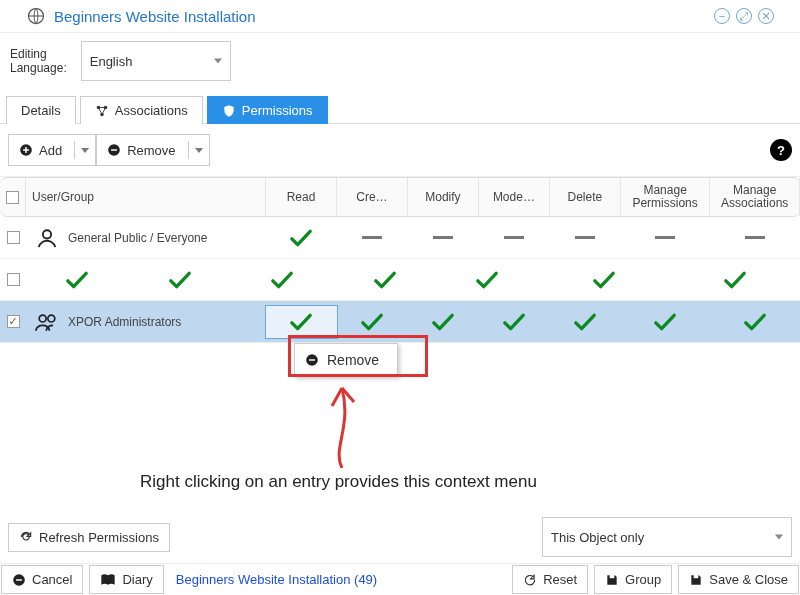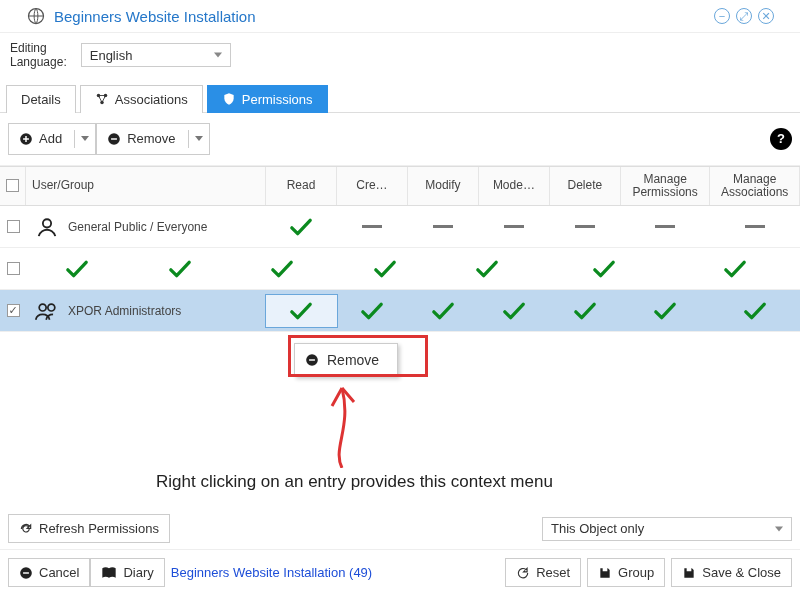--- a/index.html
+++ b/index.html
@@ -44,21 +44,21 @@
   }
   .lang-row {
     display: flex;
     align-items: center;
     padding: 8px 10px 14px 10px;
     gap: 14px;
   }
   .lang-row .lbl { font-size: 12px; line-height: 1.2; white-space: pre-line; }
   .select {
     border: 1px solid #ccc;
-    height: 24px;
+    height: 40px;
     min-width: 150px;
     padding: 0 22px 0 8px;
     display: flex;
     align-items: center;
     position: relative;
     background: #fff;
     font-size: 13px;
   }
   .select::after {
     content: "";
@@ -137,20 +137,21 @@
     cursor: pointer;
   }
   .grid-head, .grid-row {
     display: flex;
     align-items: stretch;
   }
   .grid-head {
     border-top: 1px solid #ddd;
     border-bottom: 1px solid #ddd;
     background: #fafafa;
+    border-radius: 7px;
   }
   .cell {
     display:flex;
     align-items:center;
     justify-content:center;
     font-size: 12px;
     color: #444;
     padding: 6px 4px;
     border-right: 1px solid #e5e5e5;
   }
@@ -210,39 +211,39 @@
     pointer-events:none;
   }
   .annotation-arrow {
     position:absolute;
     left: 322px; top: 378px;
     width: 40px; height: 90px;
     pointer-events:none;
   }
   .annotation-text {
     position:absolute;
-    left: 156px; top: 472px;
+    left: 140px; top: 472px;
     font-size: 17px;
     color: #222;
   }
   .bottom-area {
     position:absolute;
     left:0; right:0; bottom:0;
     background:#fff;
   }
   .scope-row {
     display:flex; justify-content:space-between;
     padding: 10px 8px 6px 8px;
     align-items:center;
     gap:36px;
   }
   .scope-row .select { min-width: 250px; }
   .footer {
-    display:flex; align-items:center; 
-    padding: 8px;
+    display:flex; align-items:center; gap:6px;
+    padding: 1px;
     border-top: 1px solid #eee;
   }
   .footer .obj-name { margin-left: 6px; color:#1d4ed8; font-size:13px;}
   .footer-right { margin-left:auto; display:flex; gap:6px;}
   svg { display:block; }
 </style>
 </head>
 <body>
 
 <div class="titlebar">

